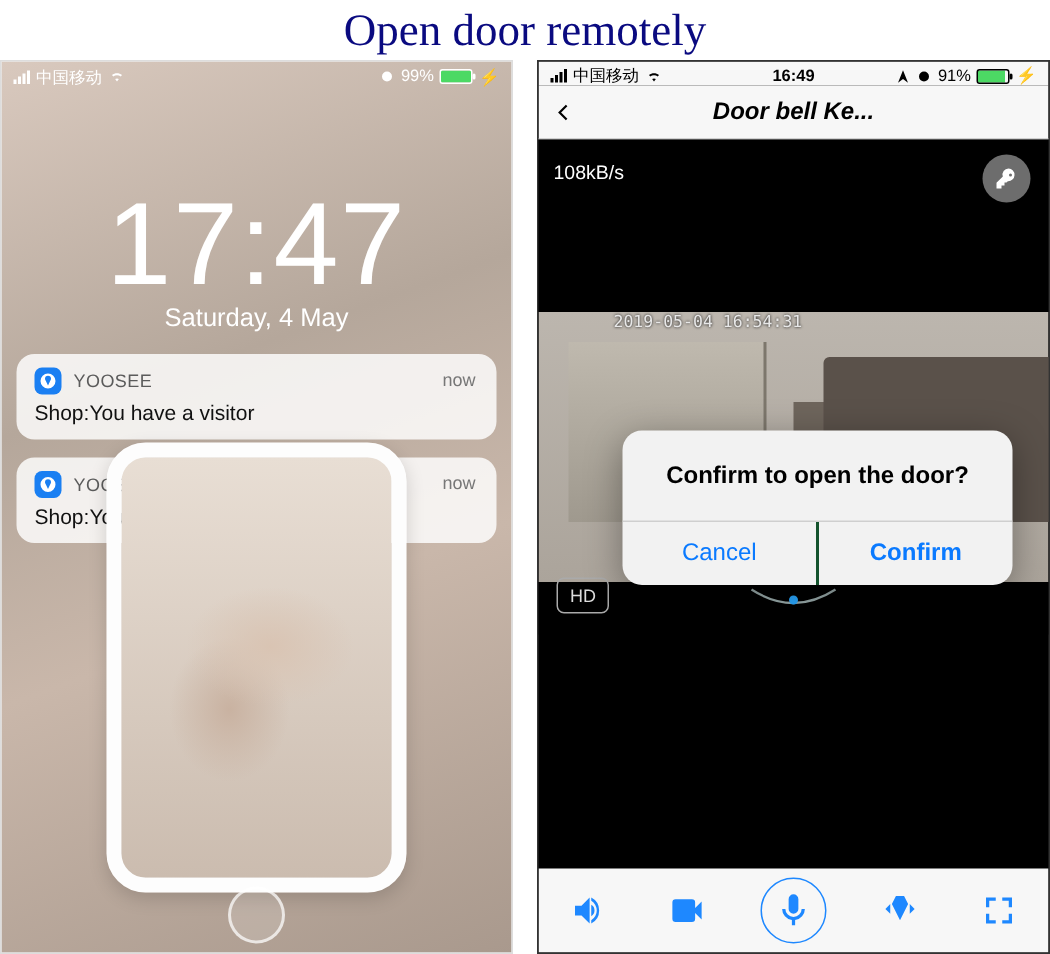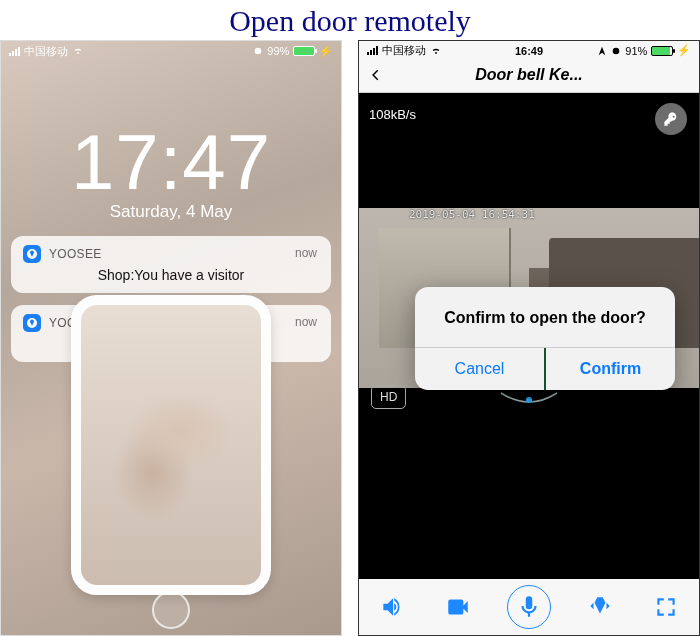--- a/index.html
+++ b/index.html
@@ -68,21 +68,20 @@
   }
   .lock-time { font-size: 78px; font-weight: 200; letter-spacing: 1px; }
   .lock-date { font-size: 17px; font-weight: 400; margin-top: -6px; }
 
   .notif {
     margin: 14px 10px 2px 10px;
     background: rgba(255,255,255,0.82);
     border-radius: 12px;
     padding: 9px 12px 10px 12px;
     position: relative;
-    text-align: center;
   }
   .notif + .notif { margin-top: 12px; }
   .notif-header { display:flex; align-items:center; gap:8px; font-size:12px; color:#666;}
   .notif-icon{
     width:18px; height:18px; border-radius:5px; background:#1a7ff2;
     display:flex; align-items:center; justify-content:center;
   }
   .notif-icon svg{ width:12px; height:12px; fill:#fff; }
   .notif-app { text-transform: uppercase; letter-spacing: .3px; font-size: 12px; color:#5b5b5b;}
   .notif-time { position:absolute; right:14px; top:10px; font-size:12px; color:#777;}

